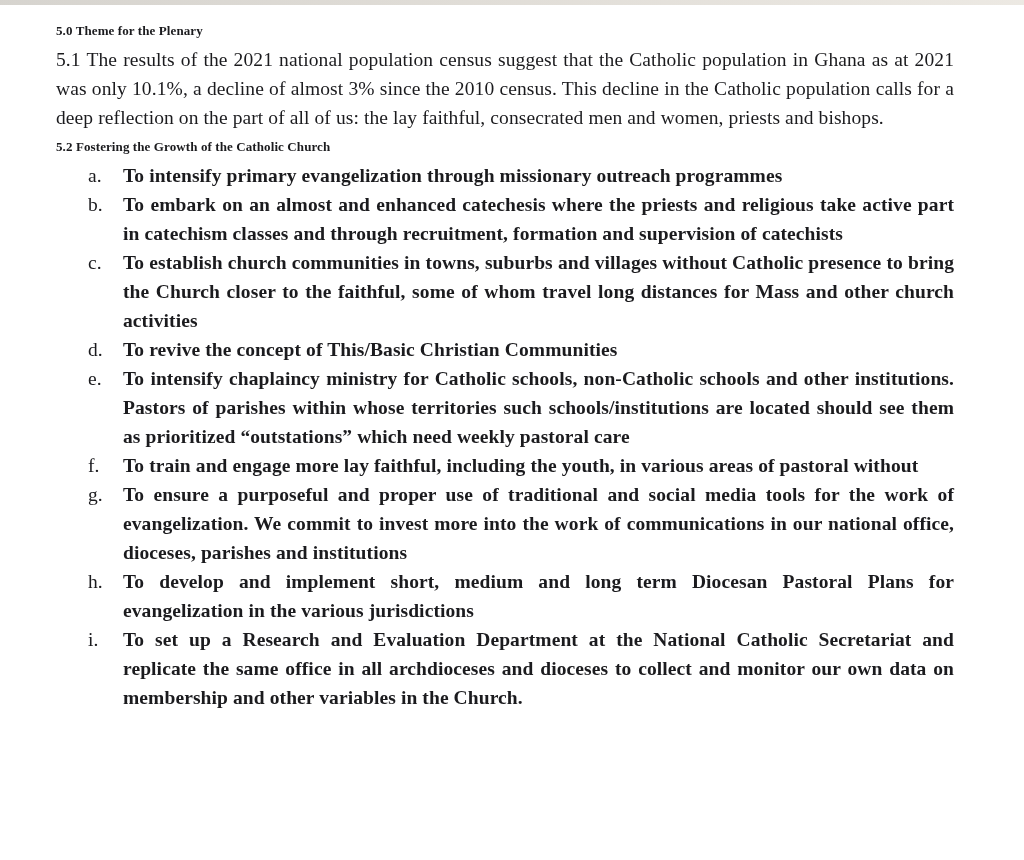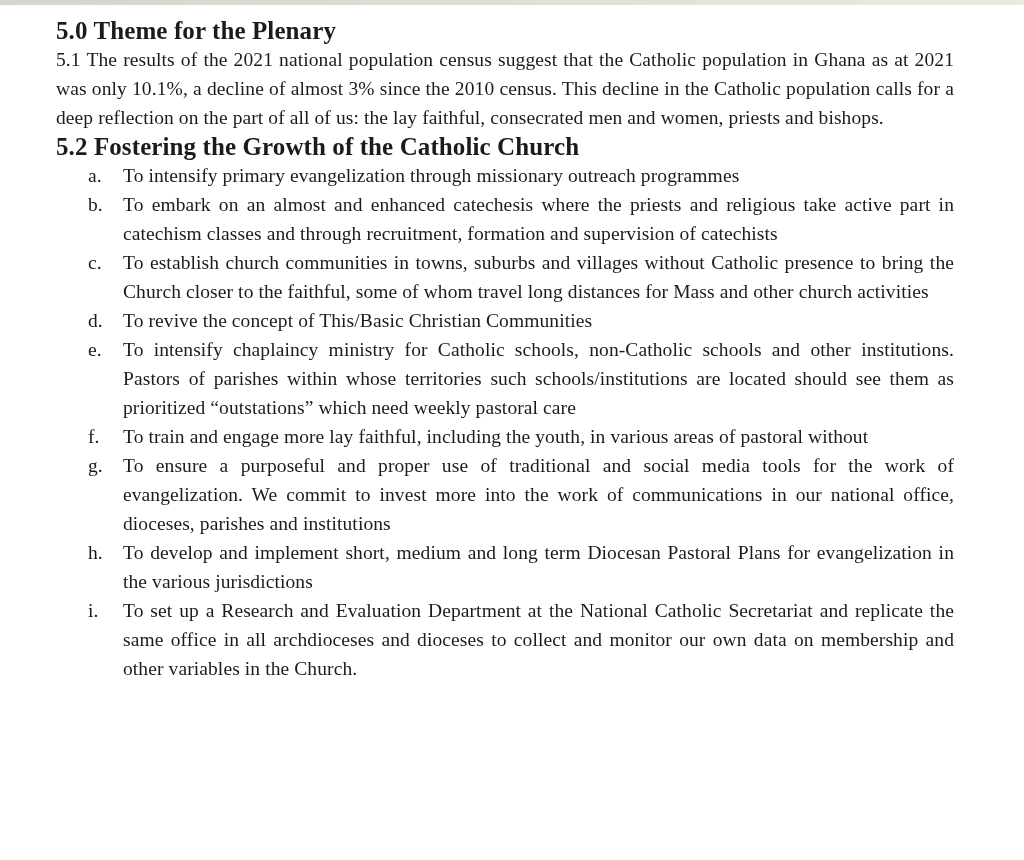--- a/index.html
+++ b/index.html
@@ -19,31 +19,31 @@
     opacity: 0.85;
   }
   .doc {
     padding: 16px 70px 0 56px;
     font-size: 19.5px;
     line-height: 29px;
     letter-spacing: 0.1px;
   }
   .doc-section + .doc-section { }
   .heading {
-    font-size: 25px;
+    font-size: 13px;
     font-weight: bold;
     line-height: 29px;
   }
   .para { text-align: justify; }
   .list-item {
     display: flex;
     margin-left: 32px;
   }
   .marker { flex: 0 0 35px; }
-  .item-text { flex: 1; text-align: justify; }
+  .item-text { flex: 1; text-align: justify; font-weight: bold; }
 </style>
 </head>
 <body>
 
 <div class="scan-edge"></div>
 
 <main class="doc" id="doc-root">
     <section class="doc-section">
       <h2 class="heading">5.0 Theme for the Plenary</h2>
       <p class="para">5.1 The results of the 2021 national population census suggest that the Catholic population in Ghana as at 2021 was only 10.1%, a decline of almost 3% since the 2010 census. This decline in the Catholic population calls for a deep reflection on the part of all of us: the lay faithful, consecrated men and women, priests and bishops.</p>

